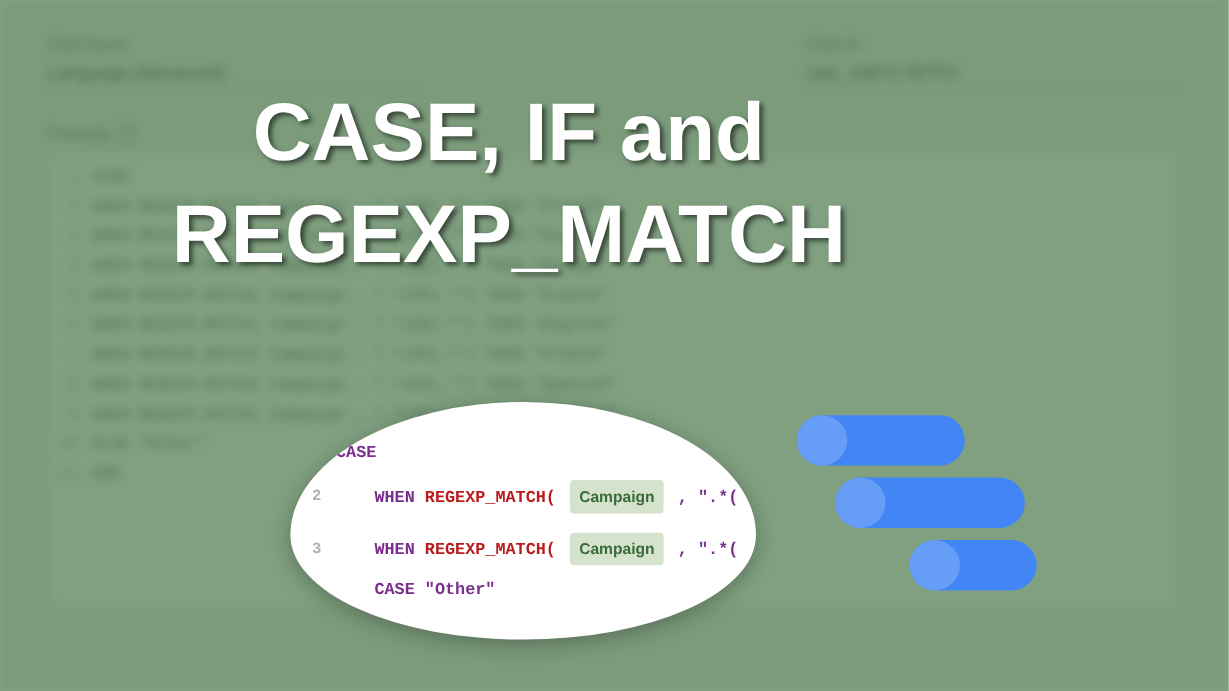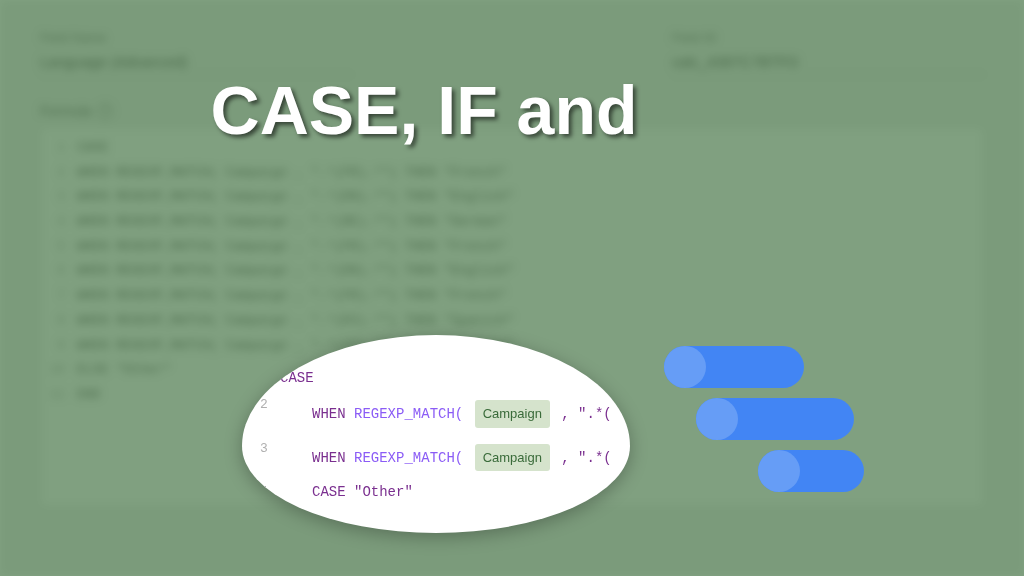--- a/index.html
+++ b/index.html
@@ -111,33 +111,34 @@
     .code-inner {
       position: absolute;
       left: 18px;
       top: 30px;
       font-family: 'Courier New', monospace;
       font-size: 14px;
       line-height: 1.95;
     }
     .code-line {
       display: flex;
-      align-items: flex-start;
+      align-items: center;
       white-space: nowrap;
+      font-weight: bold;
     }
     .ln {
       width: 20px;
       text-align: right;
       color: #b0b0b0;
       padding-right: 14px;
       flex-shrink: 0;
       font-size: 13px;
     }
     .kw { color: #7a2f8f; }
-    .fn { color: #8b5cf6; }
+    .fn { color: #b91c1c; }
     .str { color: #7a2f8f; }
     .chip {
       display: inline-block;
       background: #d5e3cc;
       color: #3a6b3a;
       border-radius: 3px;
       padding: 1px 8px;
       margin: 8px 3px;
       font-family: Arial, sans-serif;
       font-size: 13px;
@@ -231,20 +232,21 @@
         <span class="bg-line-num">11</span>
         <span>END</span>
       </div>
   </div>
 </div>
 
 <div class="green-overlay"></div>
 
 <div class="title">
   <span>CASE, IF and</span><br>
+  <span>REGEXP_MATCH</span>
 </div>
 
 <div class="code-bubble">
   <div class="code-inner">
     <div class="code-line">
       <span class="ln">1</span>
       <span class="kw">CASE</span>
     </div>
     <div class="code-line">
       <span class="ln">2</span>

